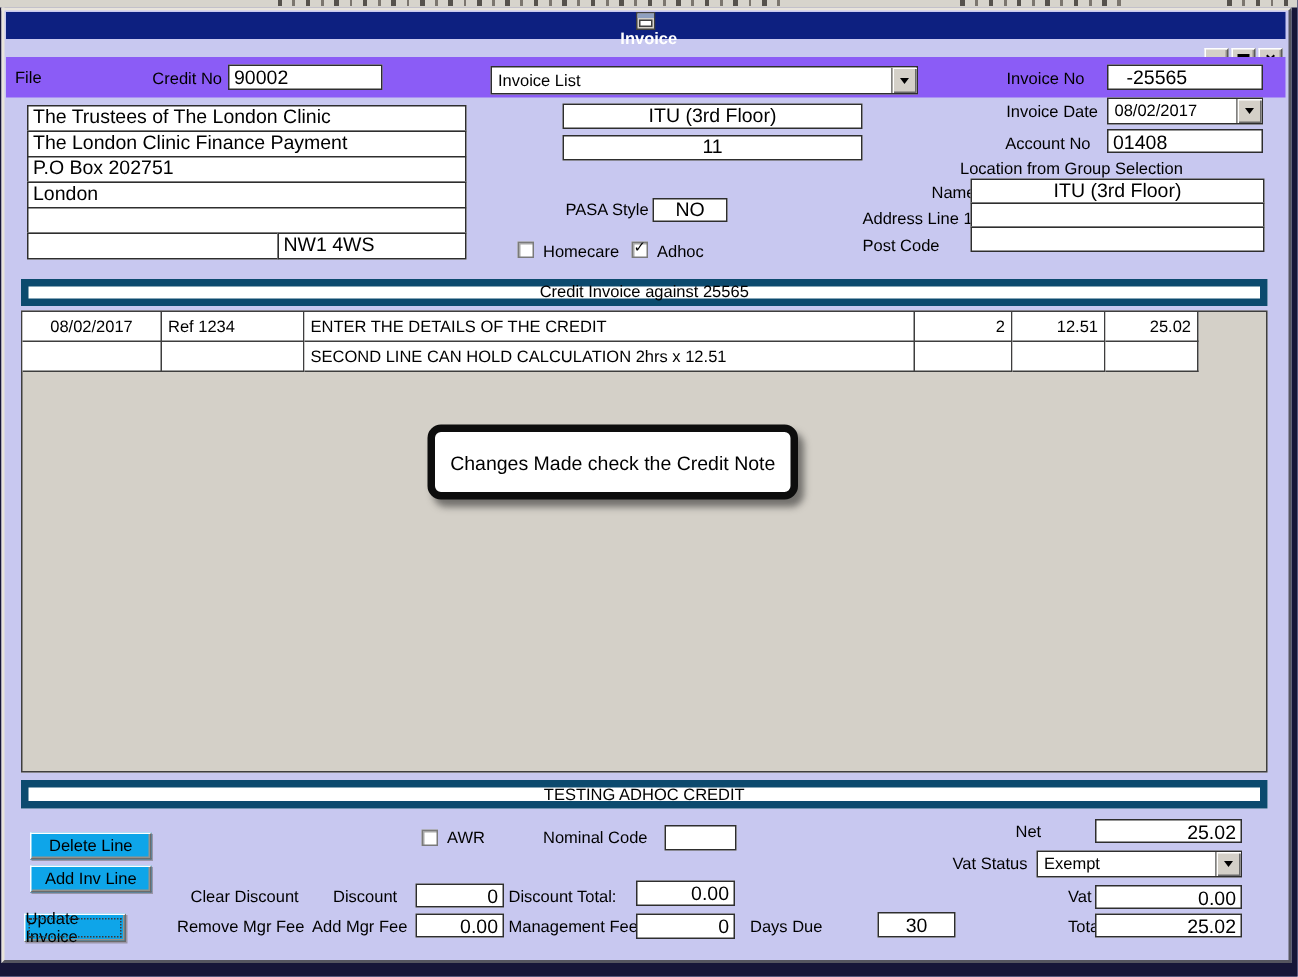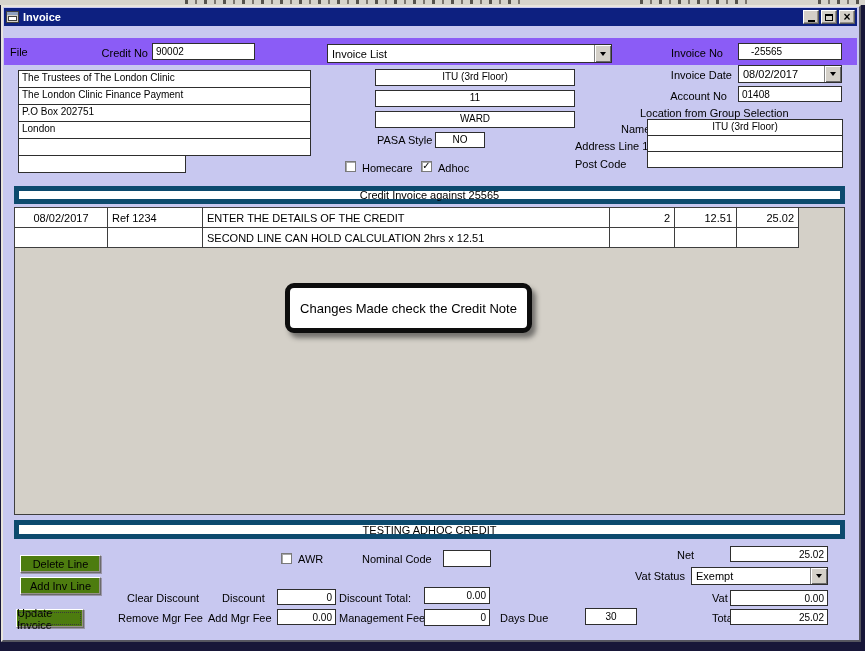--- a/index.html
+++ b/index.html
@@ -15,38 +15,38 @@
   .top-sliver { position:absolute; left:0; top:0; width:865px; height:5px; background:#d7d4cc; }
   .frag { position:absolute; top:0; height:4px; opacity:.85;
     background-image:repeating-linear-gradient(90deg,#3f3b36 0 3px, transparent 3px 10px, #6b655e 10px 12px, transparent 12px 19px); }
   .f1 { left:185px; width:335px; } .f2 { left:640px; width:112px; } .f3 { left:818px; width:42px; }
 
   
   .window-frame { position:absolute; left:1px; top:5px; width:856px; height:633px;
     background:#c8c8f0; border:2px solid; border-color:#e8e4dc #55555f #55555f #e8e4dc; }
 
   .titlebar { position:absolute; left:4px; top:8px; width:853px; height:18px; background:#0d2080;
-    display:flex; align-items:center; padding:0 2px; box-sizing:border-box; }
+    display:flex; align-items:center; padding:0 2px; box-sizing:border-box;flex-direction:column; }
   .title-text { color:#fff; font-weight:bold; font-size:11px; margin-left:4px; }
   .win-btns { margin-left:auto; display:flex; gap:2px; }
   .winbtn { width:16px; height:14px; background:#d4d0c8; border:1px solid; border-color:#ffffff #5a5a5a #5a5a5a #ffffff;
     box-shadow:inset -1px -1px 0 #96928a; display:flex; align-items:center; justify-content:center; box-sizing:border-box; }
   .glyph-min { width:7px; height:2px; background:#000; margin-top:7px; }
   .glyph-max { width:8px; height:7px; border:1px solid #000; border-top:2px solid #000; box-sizing:border-box; }
   .glyph-close { font-size:12px; font-weight:bold; line-height:10px; margin-top:-1px; }
 
   .menubar { position:absolute; left:4px; top:38px; width:853px; height:27px; background:#8b5cf6;
     display:flex; align-items:center; }
   .menu-item { padding:0 6px; cursor:default; }
 
   .lbl { position:absolute; white-space:nowrap; }
   .lbl.r { text-align:right; }
 
   .fld { position:absolute; background:#fff; border:1px solid #2e2e2e; box-sizing:border-box;
-    font-family:"Liberation Sans",sans-serif; font-size:10px; color:#000; padding:0 3px; line-height:14px; }
+    font-family:"Liberation Sans",sans-serif; font-size:13px; color:#000; padding:0 3px; line-height:14px; }
   input.fld { outline:none; }
   .ta-c { text-align:center; } .ta-r { text-align:right; }
 
   .combo { position:absolute; background:#fff; border:1px solid #2e2e2e; box-sizing:border-box;
     display:flex; align-items:center; }
   .combo .val { flex:1; padding:0 4px; white-space:nowrap; overflow:hidden; }
   .dbtn { width:16px; align-self:stretch; background:#d4d0c8; border-left:1px solid #808080;
     box-shadow:inset 1px 1px 0 #fff, inset -1px -1px 0 #6a6a6a; display:flex; align-items:center; justify-content:center; }
   .arrow { width:0; height:0; border-left:3px solid transparent; border-right:3px solid transparent; border-top:4px solid #000; }
 
@@ -58,21 +58,21 @@
   .grow { display:flex; height:20px; }
   .gcell { background:#fff; border-right:1px solid #3e3e3e; border-bottom:1px solid #3e3e3e; box-sizing:border-box;
     display:flex; align-items:center; padding:0 4px; white-space:nowrap; overflow:hidden; }
   .gc1{width:93px; justify-content:center;} .gc2{width:95px;} .gc3{width:407px;}
   .gc4{width:65px; justify-content:flex-end;} .gc5{width:62px; justify-content:flex-end;} .gc6{width:62px; justify-content:flex-end;}
 
   .popup { position:absolute; left:285px; top:283px; width:247px; height:50px; background:#fff;
     border:5px solid #0d0d0d; border-radius:9px; box-shadow:4px 5px 5px rgba(35,35,35,.55);
     display:flex; align-items:center; justify-content:center; font-size:13px; box-sizing:border-box; }
 
-  .btn { position:absolute; background:#4d7c0f; border:1px solid; border-color:#ffffff #6b6b6b #6b6b6b #ffffff;
+  .btn { position:absolute; background:#0ea5e9; border:1px solid; border-color:#ffffff #6b6b6b #6b6b6b #ffffff;
     box-shadow:inset -1px -1px 0 #96928a, 1px 1px 0 #9a96a8; display:flex; align-items:center; justify-content:center;
     font-family:"Liberation Sans",sans-serif; font-size:11px; box-sizing:border-box; cursor:default; }
   .btn.focus { outline:1px dotted #3a3a3a; outline-offset:-4px; }
 
   .checkbox { position:absolute; width:11px; height:11px; background:#fff; border:1px solid #7a7a7a;
     box-shadow:inset 1px 1px 0 #a8a8a8; box-sizing:border-box; display:flex; align-items:center; justify-content:center; }
   .check { font-family:"DejaVu Sans",sans-serif; font-size:10px; font-weight:bold; line-height:1; margin-top:-1px; }
 </style>
 </head>
 <body>
@@ -145,24 +145,24 @@
   <div class="fld ta-c" style="left:647px;top:119px;width:196px;height:17px;">ITU (3rd Floor)</div>
   <div class="fld" style="left:647px;top:135px;width:196px;height:17px;"></div>
   <div class="fld" style="left:647px;top:151px;width:196px;height:17px;"></div>
 
   <div class="fld" style="left:18px;top:70px;width:293px;height:18px;">The Trustees of The London Clinic</div>
   <div class="fld" style="left:18px;top:87px;width:293px;height:18px;">The London Clinic Finance Payment</div>
   <div class="fld" style="left:18px;top:104px;width:293px;height:18px;">P.O Box 202751</div>
   <div class="fld" style="left:18px;top:121px;width:293px;height:18px;">London</div>
   <div class="fld" style="left:18px;top:138px;width:293px;height:18px;"></div>
   <div class="fld" style="left:18px;top:155px;width:168px;height:18px;"></div>
+  <div class="fld" style="left:185px;top:155px;width:126px;height:18px;">NW1 4WS</div>
 
   <div class="fld ta-c" style="left:375px;top:69px;width:200px;height:17px;">ITU (3rd Floor)</div>
   <div class="fld ta-c" style="left:375px;top:90px;width:200px;height:17px;">11</div>
-  <div class="fld ta-c" style="left:375px;top:111px;width:200px;height:17px;">WARD</div>
 
   <span class="lbl" style="left:377px;top:134px;">PASA Style</span>
   <div class="fld ta-c" style="left:435px;top:132px;width:50px;height:16px;">NO</div>
 
   <span class="checkbox" style="left:345px;top:161px;"></span>
   <span class="lbl" style="left:362px;top:162px;">Homecare</span>
   <span class="checkbox" style="left:421px;top:161px;">
     <span class="check">✓</span>
   </span>
   <span class="lbl" style="left:438px;top:162px;">Adhoc</span>

